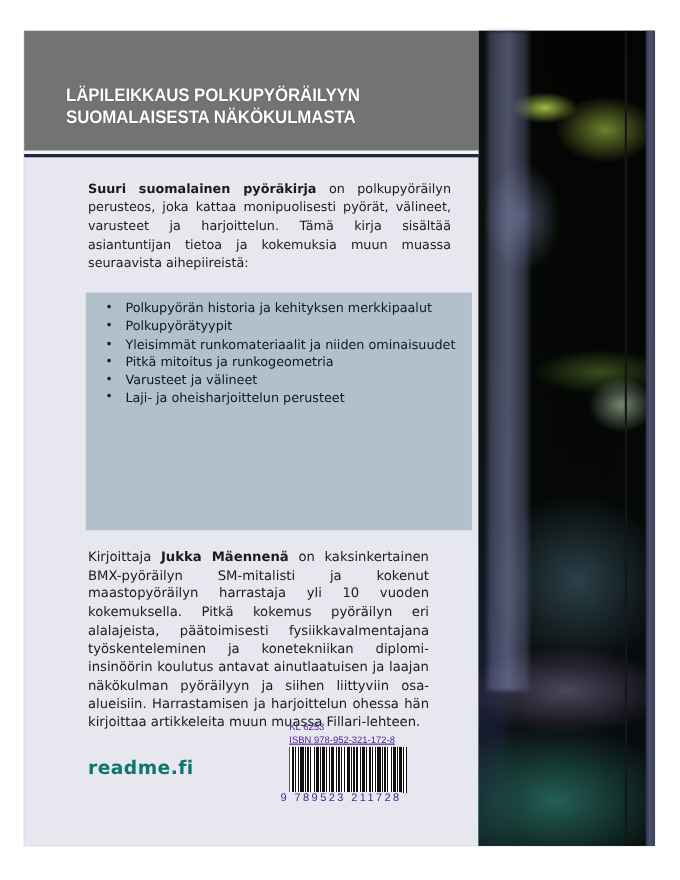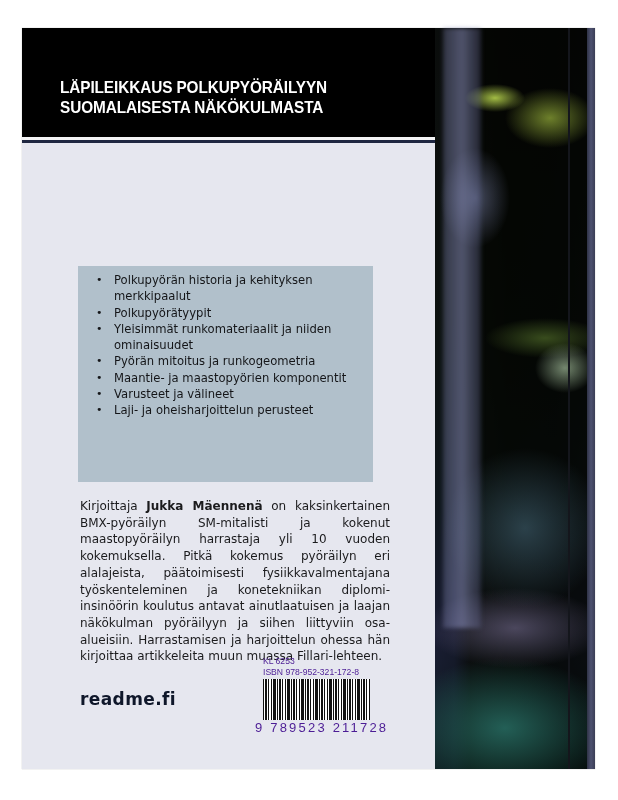--- a/index.html
+++ b/index.html
@@ -38,21 +38,21 @@
       background: #14161c;
     }
     .photo .spine-edge {
       position: absolute; right: 0; top: 0; width: 8px; height: 741px;
       background: linear-gradient(90deg, #2f3346, #4d5170, #3a3d55);
     }
 
     
     .header {
       position: absolute; left: 0; top: 0; width: 413px; height: 109px;
-      background: #000000;
+      background: #737373;
     }
     .header-rule-white {
       position: absolute; left: 0; top: 109px; width: 413px; height: 3px; background: #f4f4f6;
     }
     .header-rule-dark {
       position: absolute; left: 0; top: 112px; width: 413px; height: 3px; background: #1f2741;
     }
     .header-title {
       position: absolute; left: 38px; top: 49px;
       color: #ffffff;
@@ -70,21 +70,21 @@
     .intro {
       position: absolute; left: 58px; top: 135px; width: 330px;
       font-family: "DejaVu Sans", sans-serif;
       font-size: 11.6px; line-height: 17px; color: #1b1b1d;
       text-align: justify;
     }
     .intro b { font-weight: bold; }
 
     
     .topics {
-      position: absolute; left: 56px; top: 238px; width: 295px; height: 216px;
+      position: absolute; left: 56px; top: 238px; width: 351px; height: 216px;
       background: #b1c0cb;
       padding: 6px 8px 0 18px;
     }
     .topics ul { list-style: none; }
     .topics li {
       position: relative; padding-left: 18px;
       font-family: "DejaVu Sans", sans-serif;
       font-size: 11.6px; line-height: 16.3px; color: #141518;
     }
     .topics li::before {
@@ -97,43 +97,43 @@
       font-family: "DejaVu Sans", sans-serif;
       font-size: 12px; line-height: 16.7px; color: #1b1b1d;
       text-align: justify;
     }
     .author b { font-weight: bold; }
 
     
     .logo {
       position: absolute; left: 58px; top: 661px;
       font-family: "DejaVu Sans", sans-serif;
-      font-weight: bold; font-size: 17px; color: #0f172a;
+      font-weight: bold; font-size: 17px; color: #0f766e;
       letter-spacing: 0.4px;
     }
 
     
     .barcode-block {
       position: absolute; left: 233px; top: 628px; width: 118px;
       font-family: "Liberation Sans", sans-serif;
       color: #4c1d95;
     }
     .barcode-block .kl, .barcode-block .isbn { font-size: 8.6px; line-height: 11px; white-space: nowrap; }
     .barcode-block .kl { padding-left: 8px; }
-    .barcode-block .isbn { padding-left: 8px; }
+    .barcode-block .isbn { padding-left: 8px; text-decoration: underline; }
     .bars {
       position: relative; margin-top: 1px; margin-left: 8px; height: 42px; width: 107px;
       background: repeating-linear-gradient(90deg,
         #111 0px, #111 1px, #fff 1px, #fff 2px, #111 2px, #111 4px, #fff 4px, #fff 5px,
         #111 5px, #111 6px, #fff 6px, #fff 8px, #111 8px, #111 9px, #fff 9px, #fff 10px,
         #111 10px, #111 13px, #fff 13px, #fff 14px);
       background-color: #fff;
     }
     .digits {
-      position: absolute; left: 0; top: 106px; font-size: 13px; letter-spacing: 2.2px; white-space: nowrap;
+      position: absolute; left: 0; top: 106px; font-size: 10px; letter-spacing: 2.2px; white-space: nowrap;
       background: transparent;
     }
     .digits .d-mask { background: #e6e7ef; }
   </style>
 </head>
 <body>
 
 <div class="cover">
 
   <div class="photo">
@@ -144,28 +144,28 @@
 
   <div class="header">
     <div class="header-title">
       <div>LÄPILEIKKAUS POLKUPYÖRÄILYYN</div>
       <div>SUOMALAISESTA NÄKÖKULMASTA</div>
     </div>
   </div>
   <div class="header-rule-white"></div>
   <div class="header-rule-dark"></div>
 
+  <p class="intro"><b>Suuri suomalainen pyöräkirja</b><span> on polkupyöräilyn perusteos, joka kattaa monipuolisesti pyörät, välineet, varusteet ja harjoittelun. Tämä kirja sisältää asiantuntijan tietoa ja kokemuksia muun muassa seuraavista aihepiireistä:</span></p>
 
   <div class="topics">
     <ul>
       <li>Polkupyörän historia ja kehityksen merkkipaalut</li>
       <li>Polkupyörätyypit</li>
       <li>Yleisimmät runkomateriaalit ja niiden ominaisuudet</li>
-      <li>Pyörän mitoitus ja runkogeometria</li>
-      <li>Maantie- ja maastopyörien komponentit</li>
+      <li>Pitkä mitoitus ja runkogeometria</li>
       <li>Varusteet ja välineet</li>
       <li>Laji- ja oheisharjoittelun perusteet</li>
     </ul>
   </div>
 
   <p class="author"><span>Kirjoittaja </span><b>Jukka Mäennenä</b><span> on kaksinkertainen BMX-pyöräilyn SM-mitalisti ja kokenut maastopyöräilyn harrastaja yli 10 vuoden kokemuksella. Pitkä kokemus pyöräilyn eri alalajeista, päätoimisesti fysiikkavalmentajana työskenteleminen ja konetekniikan diplomi-insinöörin koulutus antavat ainutlaatuisen ja laajan näkökulman pyöräilyyn ja siihen liittyviin osa-alueisiin. Harrastamisen ja harjoittelun ohessa hän kirjoittaa artikkeleita muun muassa Fillari-lehteen.</span></p>
 
   <div class="logo">readme.fi</div>
 
   <div class="barcode-block">

